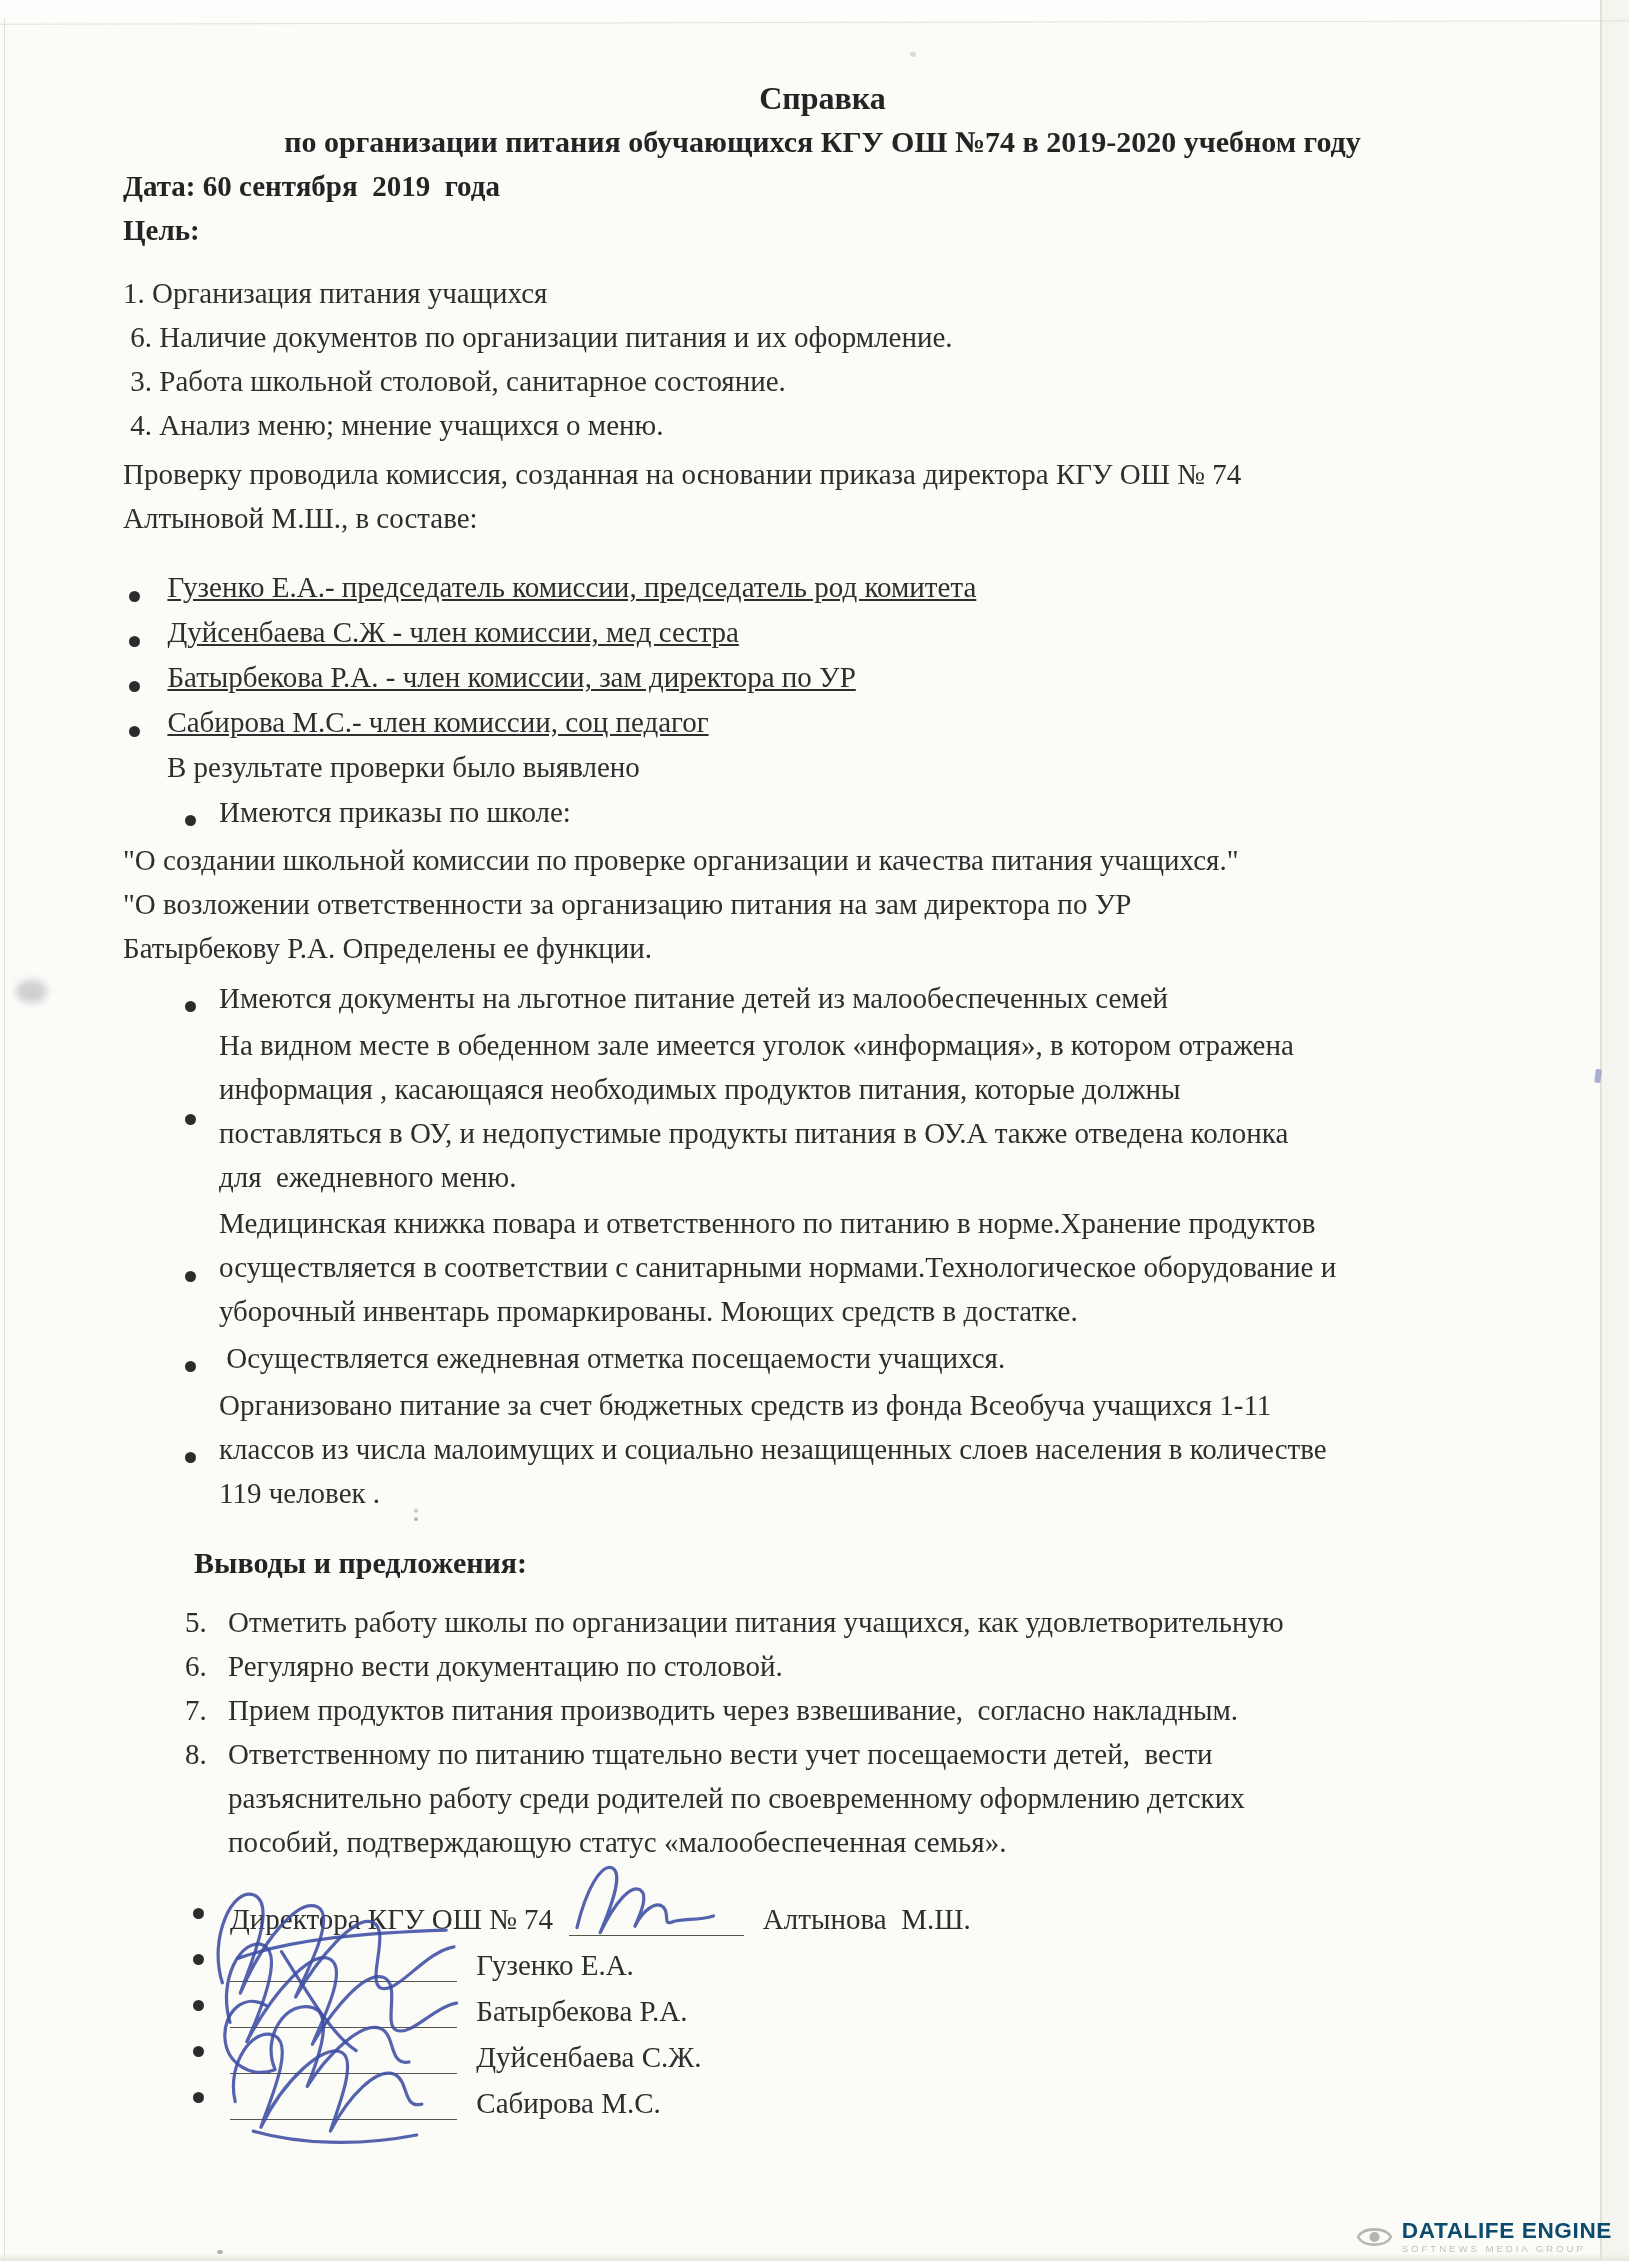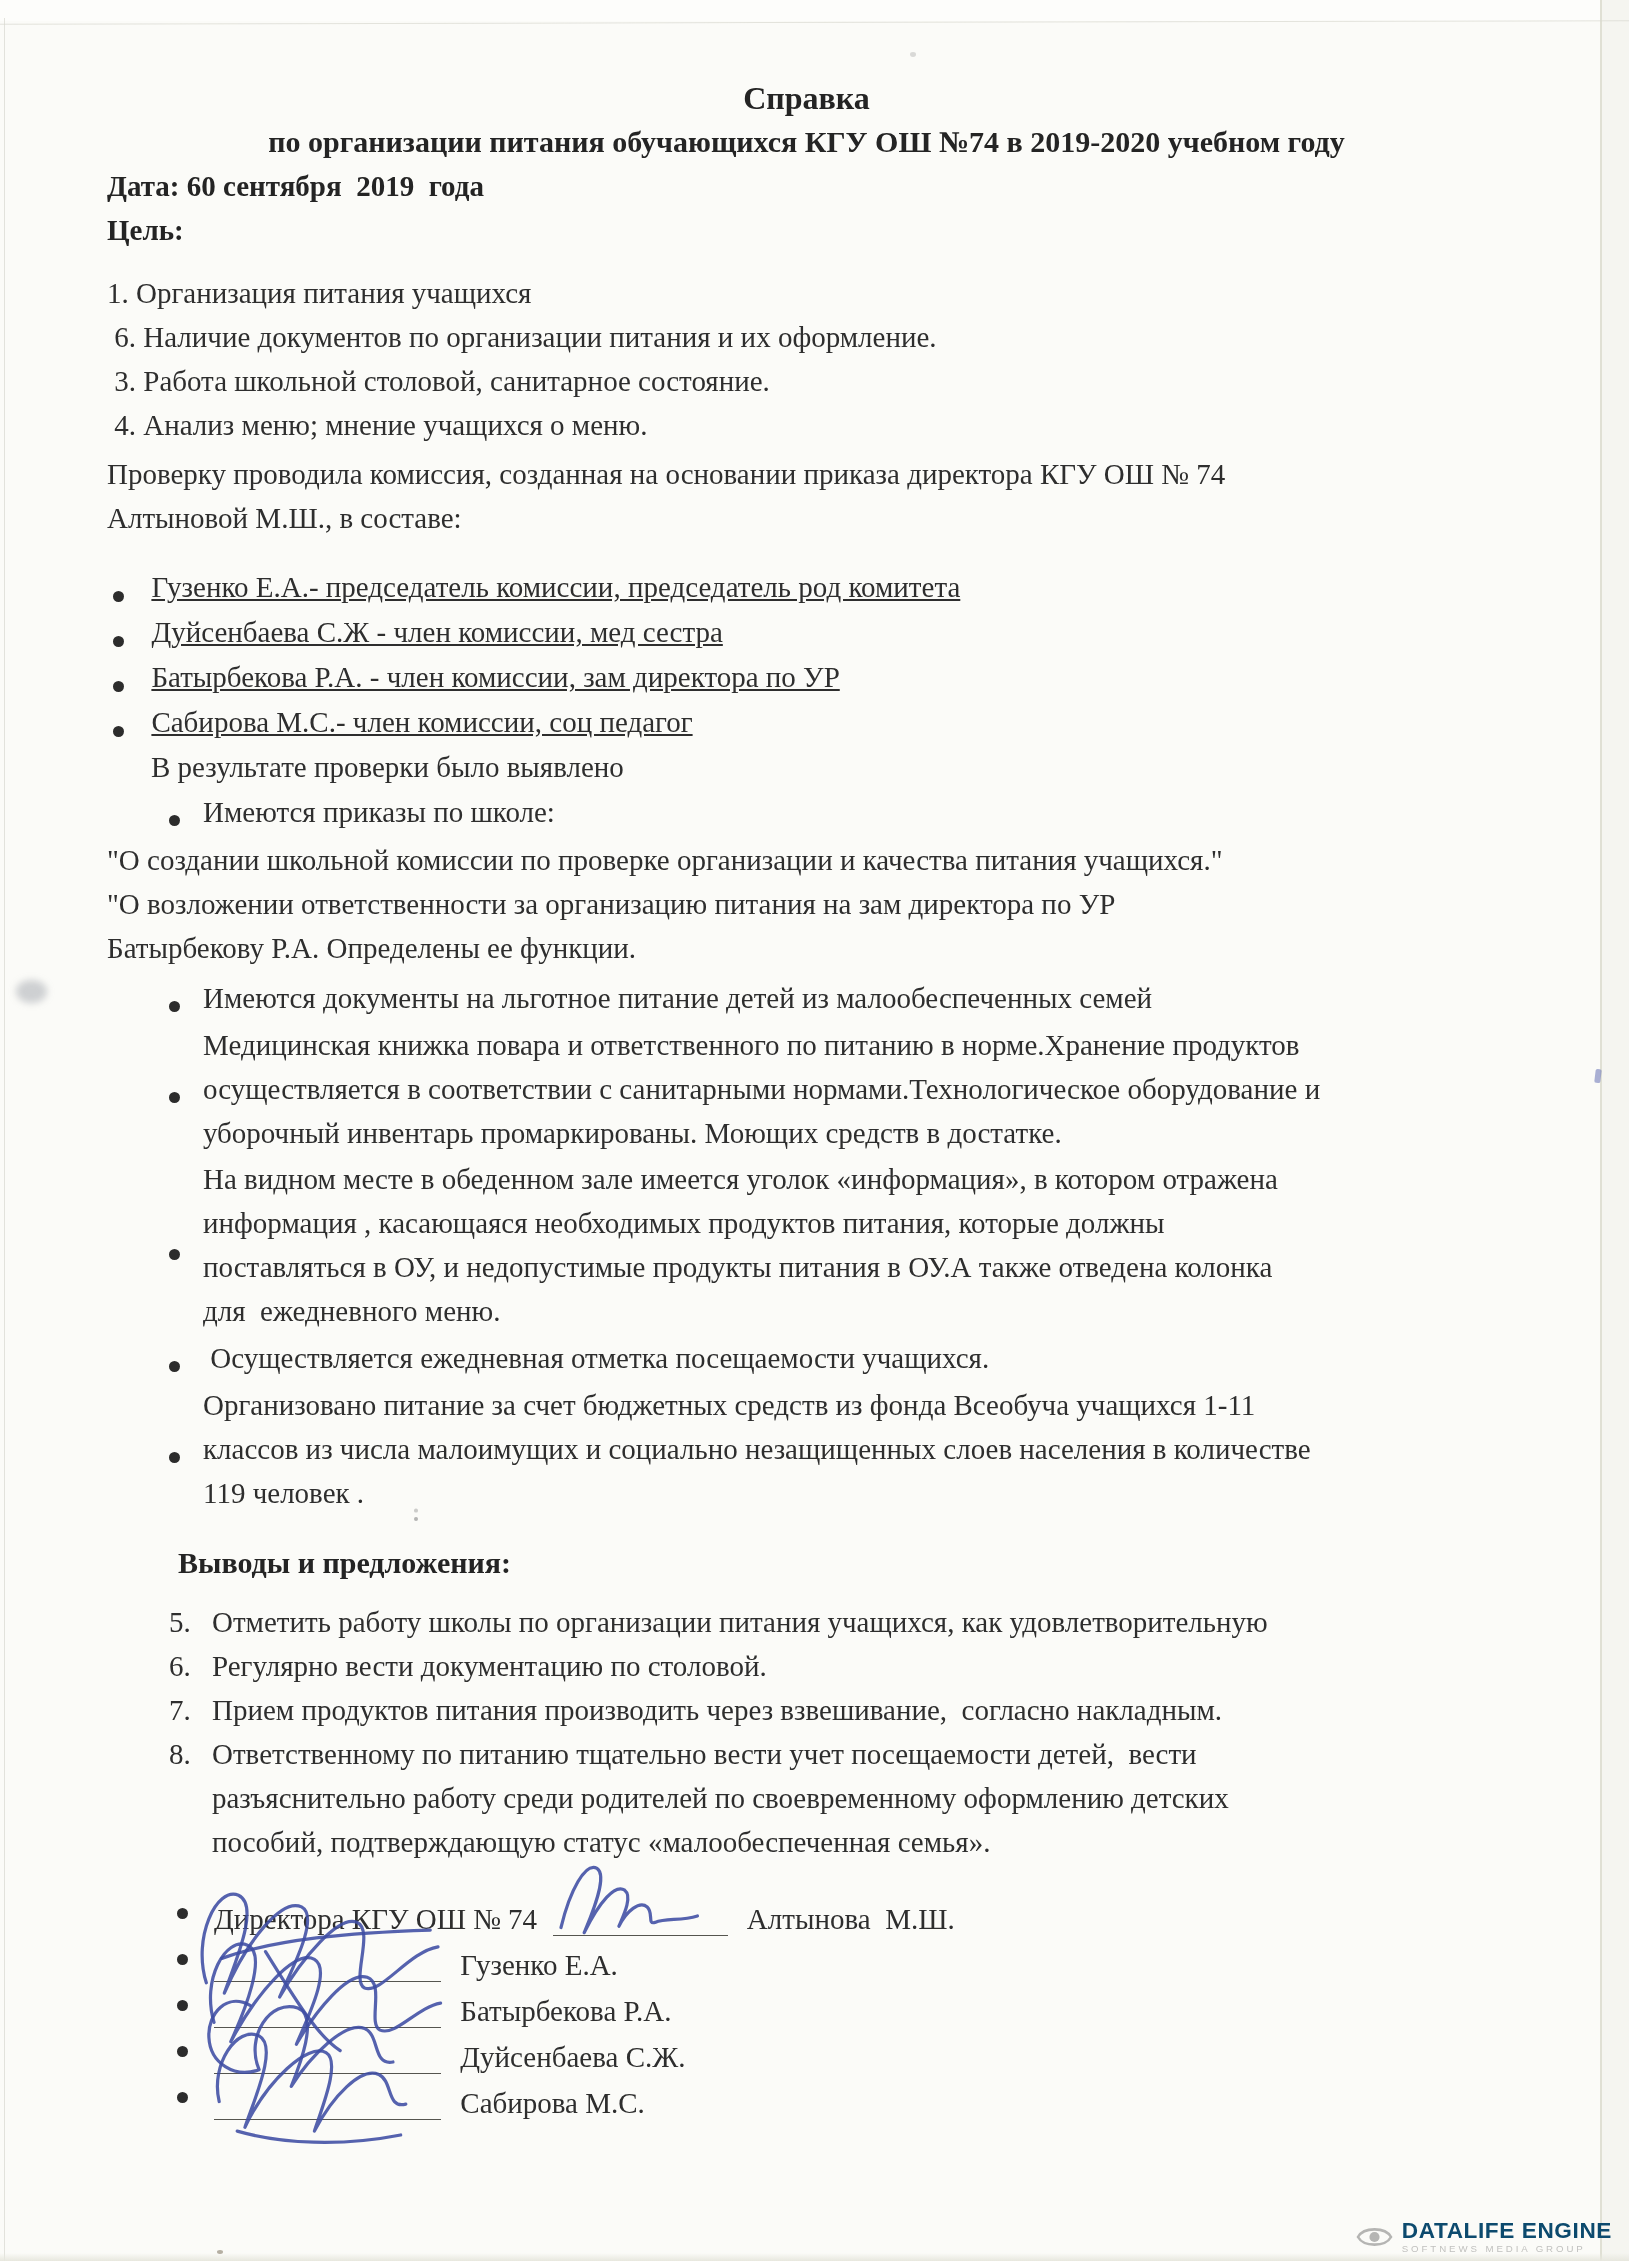--- a/index.html
+++ b/index.html
@@ -14,21 +14,21 @@
   .edge-bottom{position:absolute;bottom:0;left:0;width:100%;height:7.7px;background:linear-gradient(transparent,#e7e7de);}
   .smudge{position:absolute;left:15.5px;top:980px;width:31px;height:23px;background:rgba(120,126,138,.34);
           border-radius:50%;filter:blur(3.9px);}
   .speck-colon{position:absolute;left:414px;top:1517px;width:3.9px;height:3.9px;border-radius:50%;
           background:rgba(95,95,95,.45);box-shadow:0 -8.4px 0 rgba(95,95,95,.3);}
   .speck-b{position:absolute;left:217px;top:2250px;width:5.8px;height:3.9px;border-radius:50%;background:rgba(112,100,78,.5);}
   .speck-c{position:absolute;left:910px;top:52px;width:6.4px;height:5.2px;border-radius:50%;background:rgba(140,140,140,.3);}
   .edge-mark{position:absolute;left:1595px;top:1069px;width:5.8px;height:14px;background:#7d86be;opacity:.65;
           border-radius:1.9px;transform:rotate(7deg);}
   
-  .content{position:absolute;left:107px;top:76px;width:1399px;font-size:29px;line-height:44px;}
+  .content{position:absolute;left:123px;top:76px;width:1399px;font-size:29px;line-height:44px;}
   .prewrap{white-space:pre-wrap;}
   .center{text-align:center;}
   .b{font-weight:bold;color:#242424;}
   .title{font-size:32px;}
   .subtitle{font-size:30px;}
   .goal-list{margin-top:19.3px;}
   .intro{margin-top:5.2px;}
   .members{margin-top:24.5px;}
   .m-row{display:flex;padding-left:6.4px;min-height:45px;align-items:center;text-decoration:underline;}
   .m-row .dot{margin-right:27px;}
@@ -125,30 +125,30 @@
 Батырбекову Р.А. Определены ее функции.</div>
     </div>
 
     <div class="findings">
       <div class="f-row">
         <span class="dot"></span>
         <span class="prewrap">Имеются документы на льготное питание детей из малообеспеченных семей</span>
       </div>
       <div class="f-row">
         <span class="dot"></span>
-        <span class="prewrap">Медицинская книжка повара и ответственного по питанию в норме.Хранение продуктов
-осуществляется в соответствии с санитарными нормами.Технологическое оборудование и
-уборочный инвентарь промаркированы. Моющих средств в достатке.</span>
-      </div>
-      <div class="f-row">
-        <span class="dot"></span>
         <span class="prewrap">На видном месте в обеденном зале имеется уголок «информация», в котором отражена
 информация , касающаяся необходимых продуктов питания, которые должны
 поставляться в ОУ, и недопустимые продукты питания в ОУ.А также отведена колонка
 для  ежедневного меню.</span>
+      </div>
+      <div class="f-row">
+        <span class="dot"></span>
+        <span class="prewrap">Медицинская книжка повара и ответственного по питанию в норме.Хранение продуктов
+осуществляется в соответствии с санитарными нормами.Технологическое оборудование и
+уборочный инвентарь промаркированы. Моющих средств в достатке.</span>
       </div>
       <div class="f-row">
         <span class="dot"></span>
         <span class="prewrap"> Осуществляется ежедневная отметка посещаемости учащихся.</span>
       </div>
       <div class="f-row">
         <span class="dot"></span>
         <span class="prewrap">Организовано питание за счет бюджетных средств из фонда Всеобуча учащихся 1-11
 классов из числа малоимущих и социально незащищенных слоев населения в количестве
 119 человек .</span>

